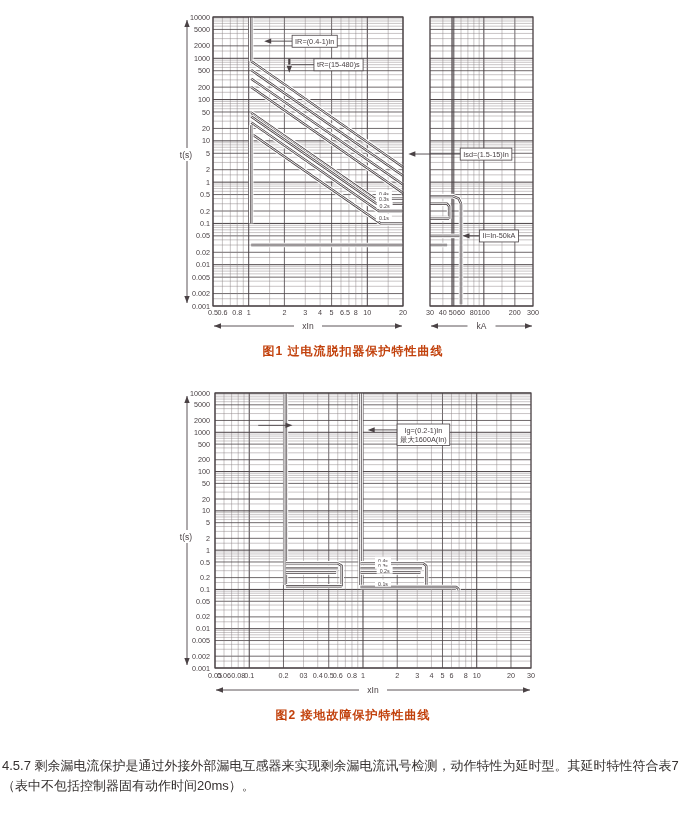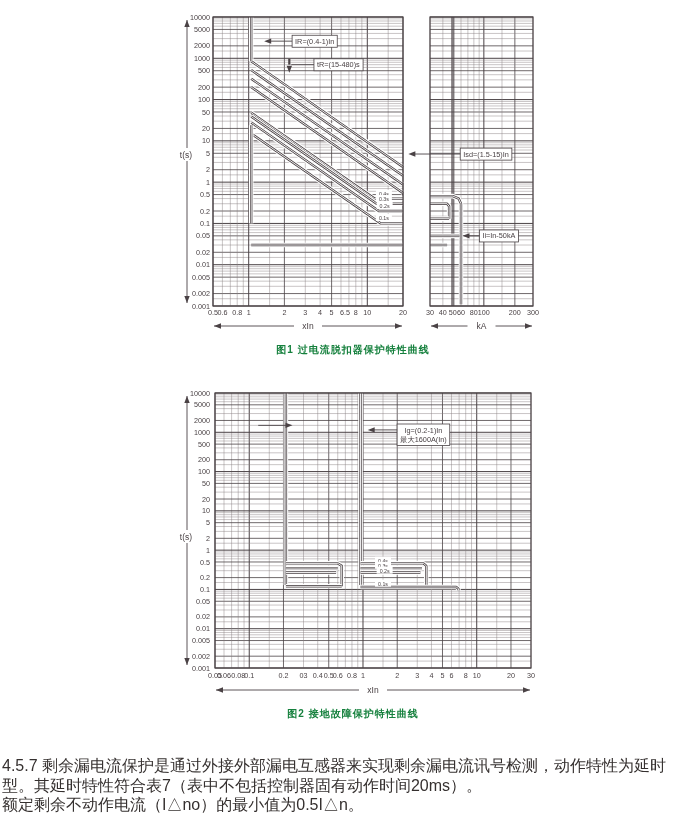--- a/index.html
+++ b/index.html
@@ -3,24 +3,24 @@
 <meta charset="utf-8">
 <style>
   html,body{margin:0;padding:0;background:#ffffff;}
   .page{position:relative;width:700px;height:837px;background:#ffffff;overflow:hidden;
         font-family:"Liberation Sans",sans-serif;}
   figure{margin:0;position:absolute;left:0;}
   #fig1{top:7px;}
   #fig2{top:385px;}
   svg{display:block;}
   figcaption{width:400px;margin:4px 0 0 153px;text-align:center;
-             font-size:10px;font-weight:600;color:#15803d;letter-spacing:1px;}
+             font-size:12px;font-weight:600;color:#c2410c;letter-spacing:1px;}
   #fig2 figcaption{}
   .notes{position:absolute;top:756px;left:2px;width:696px;color:#35302f;
-         font-size:16px;line-height:19.5px;}
+         font-size:13px;line-height:19.5px;}
   .notes p{margin:0;}
 </style>
 </head>
 <body>
 
 <div class="page">
 
   <figure id="fig1">
     <svg id="chart1" width="700" height="332">
         <line x1="213" x2="403" y1="299" y2="299" stroke="#4a4245" stroke-width="1"></line>
@@ -530,16 +530,15 @@
         <rect x="397.1178894042969" y="39.001155853271484" width="52.640625" height="21.5" fill="#ffffff" stroke="#4a4245" stroke-width="0.8"></rect>
         <text x="423.4381893661134" y="47.501156271822396" font-size="7.3" fill="#4a4245" text-anchor="middle"><tspan x="423.4381893661134" dy="0">Ig=(0.2-1)In</tspan><tspan x="423.4381893661134" dy="9.5">最大1600A(In)</tspan></text>
         <line x1="373.69347451159734" x2="397.1178894042969" y1="44.901156271822394" y2="44.901156271822394" stroke="#4a4245" stroke-width="0.9"></line>
         <polygon points="367.69347451159734,44.901156271822394 374.69347451159734,42.20115627182239 374.69347451159734,47.6011562718224" fill="#4a4245"></polygon>
       </svg>
     <figcaption>图2 接地故障保护特性曲线</figcaption>
   </figure>
 
   <div class="notes">
     <p>4.5.7 剩余漏电流保护是通过外接外部漏电互感器来实现剩余漏电流讯号检测，动作特性为延时型。其延时特性符合表7（表中不包括控制器固有动作时间20ms）。</p>
-    <p>额定剩余不动作电流（I△no）的最小值为0.5I△n。</p>
   </div>
 
 </div>
 
 </body></html>

